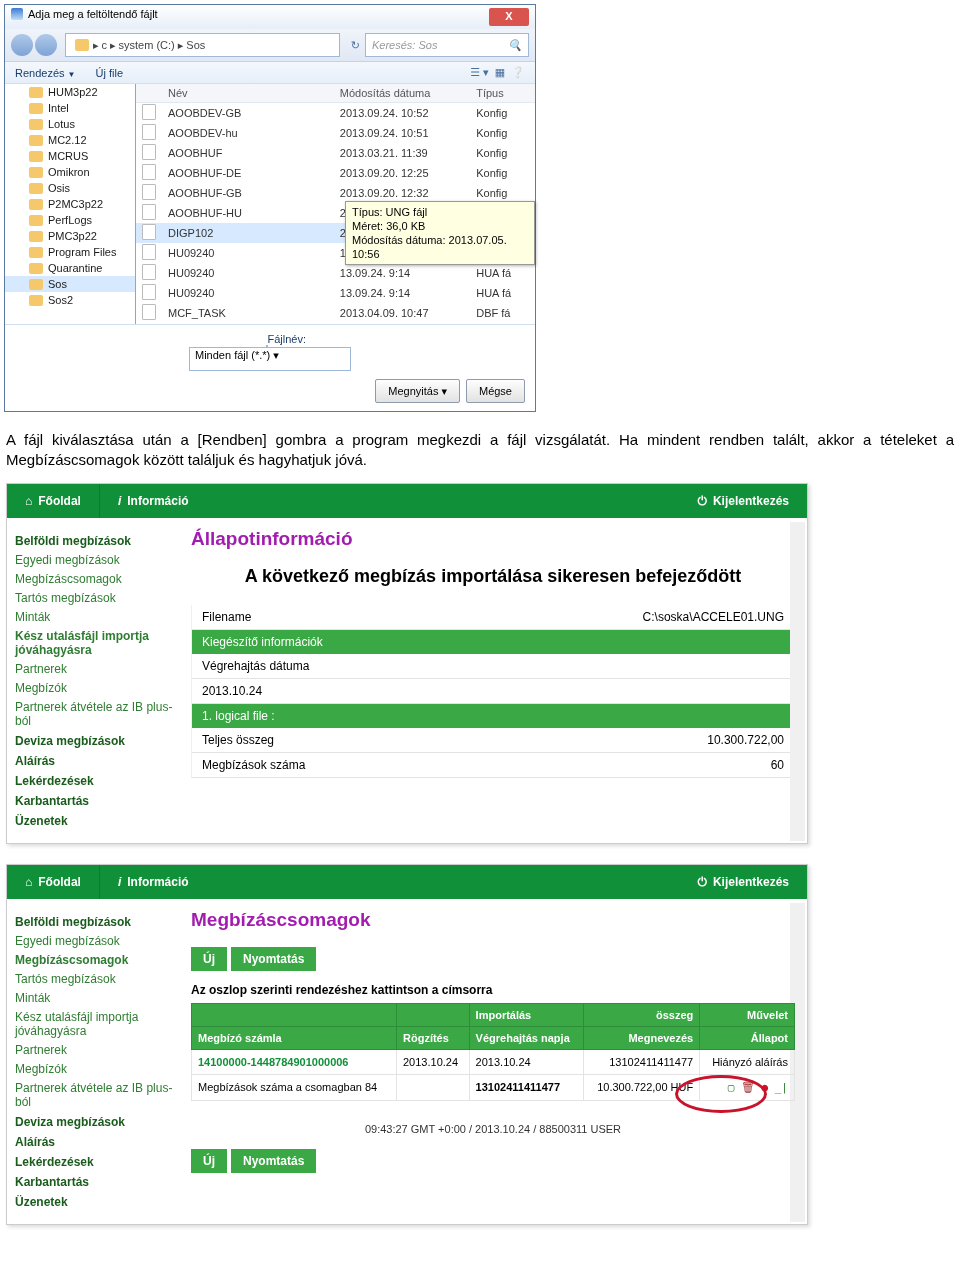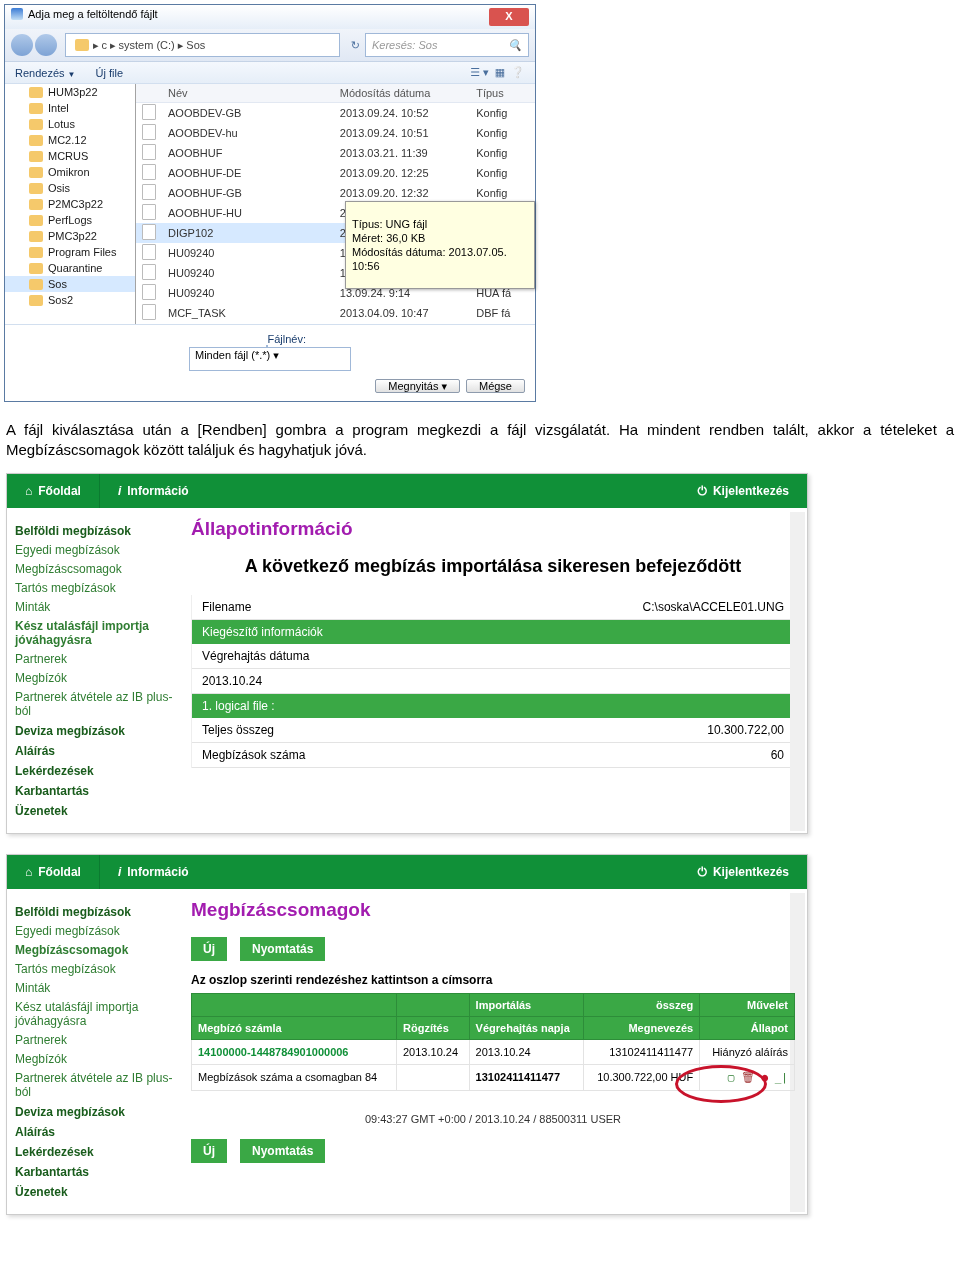--- a/index.html
+++ b/index.html
@@ -24,49 +24,49 @@
   .fd-tree .trow{display:flex;align-items:center;padding:2px 6px 2px 24px;color:#1a1a1a;white-space:nowrap;}
   .fd-tree .trow .fld{width:14px;height:11px;background:#f5c96b;border-radius:2px;margin-right:5px;}
   .fd-tree .trow.sel{background:#d6e9ff;}
   .fd-list{flex:1;overflow:hidden;}
   .fd-list table{width:100%;border-collapse:collapse;font-size:11px;}
   .fd-list th{text-align:left;font-weight:normal;color:#555;background:#f4f6fa;border-bottom:1px solid #e2e8f2;padding:3px 6px;}
   .fd-list td{padding:1px 6px;color:#333;white-space:nowrap;}
   .fd-list td.ic{width:14px;}
   .fd-list td.ic .fi{width:12px;height:14px;background:#fff;border:1px solid #bbb;border-radius:1px;display:inline-block;}
   .fd-list tr.sel td{background:#d6e9ff;}
-  .tooltip{position:absolute;left:340px;top:196px;background:#ffffe1;border:1px solid #999;padding:15px 6px;font-size:11px;line-height:14px;box-shadow:1px 1px 3px rgba(0,0,0,.3);}
+  .tooltip{position:absolute;left:340px;top:196px;background:#ffffe1;border:1px solid #999;padding:3px 6px;font-size:11px;line-height:14px;box-shadow:1px 1px 3px rgba(0,0,0,.3);}
   .fd-foot{padding:8px 10px;border-top:1px solid #d2dfef;}
   .fd-foot .row{display:flex;align-items:center;margin-bottom:8px;flex-direction:column;}
   .fd-foot label{width:80px;text-align:right;margin-right:8px;color:#1a3d6d;}
   .fd-foot .inp{flex:1;height:20px;border:1px solid #a0b8d8;background:#fff;margin-right:6px;}
   .fd-foot .sel{width:150px;height:20px;border:1px solid #a0b8d8;background:#fff;padding:1px 5px;}
   .fd-foot .btns{display:flex;justify-content:flex-end;gap:6px;}
-  .fd-foot button{height:14px;padding:0 12px;background:linear-gradient(#fefefe,#e2e2e2);border:1px solid #8e9bad;border-radius:2px;font-size:11px;}
+  .fd-foot button{height:24px;padding:0 12px;background:linear-gradient(#fefefe,#e2e2e2);border:1px solid #8e9bad;border-radius:2px;font-size:11px;}
   .bodytxt{font-size:15px;text-align:justify;margin:6px 6px 12px;line-height:1.35;}
   
   .app{width:800px;margin:8px 0 20px 6px;border:1px solid #ccc;box-shadow:2px 2px 4px rgba(0,0,0,.15);font-size:12px;position:relative;}
   .app-top{background:#109038;color:#fff;display:flex;align-items:center;height:34px;}
   .app-top .tab{padding:0 18px;display:flex;align-items:center;gap:6px;font-weight:bold;height:34px;}
   .app-top .tab.sep{border-right:1px solid #0b7b30;}
   .app-top .push{margin-left:auto;}
   .app-body{display:flex;}
   .side{width:168px;padding:10px 4px 10px 8px;}
   .side a{display:block;color:#2f7d32;margin:2px 0 5px;font-size:12px;}
   .side a.hd{font-weight:bold;color:#195c1c;margin-top:6px;}
   .side a.cur{font-weight:bold;}
   .main{flex:1;padding:6px 12px 14px 4px;}
   .main h2{color:#a21caf;font-size:19px;margin:4px 0 16px;font-weight:bold;}
   .main h3{text-align:center;font-size:18px;font-weight:bold;margin:14px 0 18px;}
   .panel{border-left:1px solid #eee;border-right:1px solid #eee;}
   .prow{display:flex;border-bottom:1px solid #e3e3e3;padding:5px 10px;font-size:12px;}
   .prow .pl{flex:1;}
   .prow .pr{text-align:right;}
   .phead{background:#3aa845;color:#fff;padding:5px 10px;font-size:12px;}
-  .btnrow{display:flex;gap:13px;margin:2px 0 12px;}
+  .btnrow{display:flex;gap:4px;margin:2px 0 12px;}
   .btnrow button{background:#3aa845;color:#fff;border:none;padding:5px 12px;font-weight:bold;font-size:12px;}
   .hint{font-weight:bold;margin:6px 0 6px;font-size:12px;}
   table.grid{width:100%;border-collapse:collapse;font-size:11px;}
   table.grid th{background:#3aa845;color:#fff;font-weight:bold;text-align:left;padding:5px 6px;border:1px solid #2d8d39;}
   table.grid th.r{text-align:right;}
   table.grid td{padding:6px 6px;border:1px solid #e3e3e3;vertical-align:top;}
   table.grid td.r{text-align:right;}
   .ring{position:absolute;width:86px;height:32px;border:3px solid #c8132b;border-radius:50%/50%;right:40px;top:176px;pointer-events:none;}
   .ops{font-family:monospace;color:#2f7d32;}
   .ops .sq{color:#2f7d32;}

